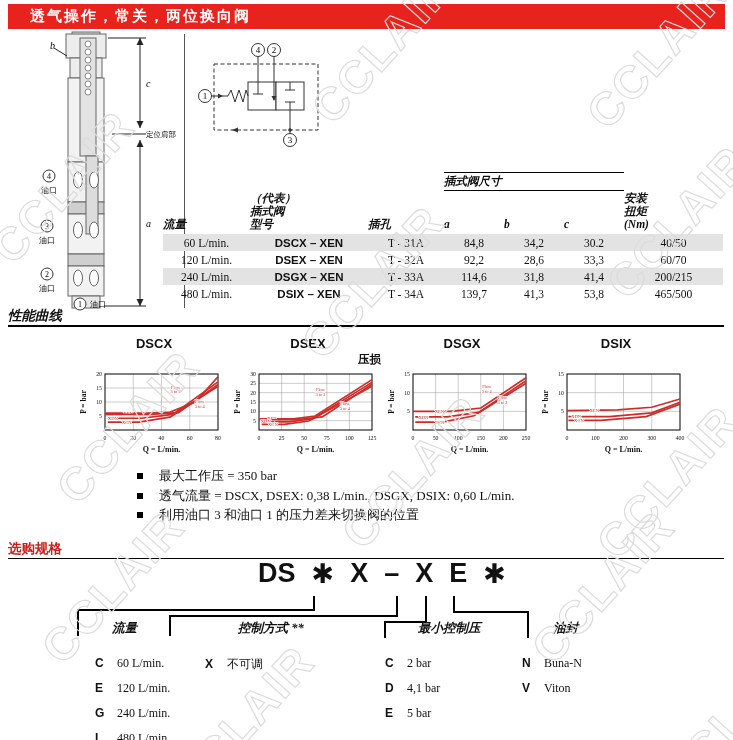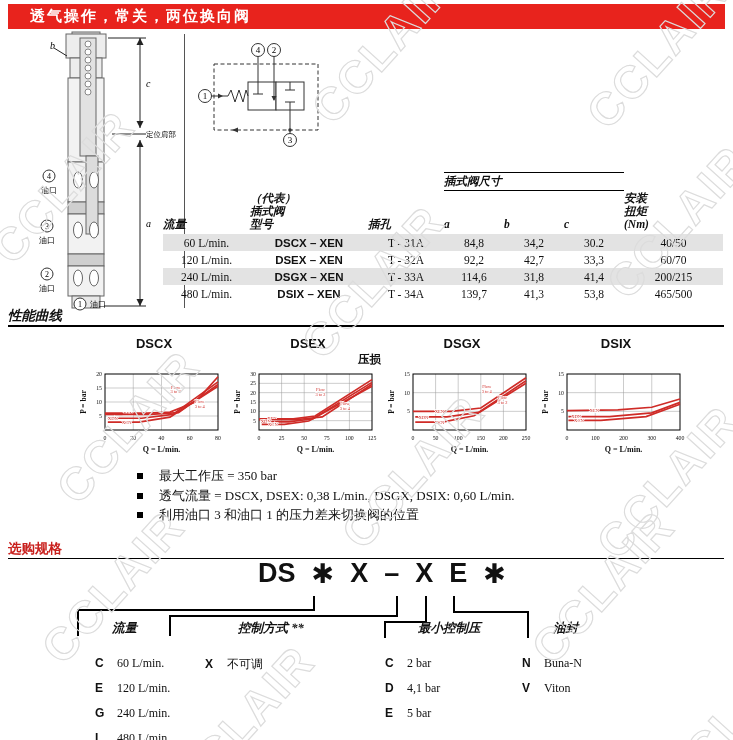--- a/index.html
+++ b/index.html
@@ -212,21 +212,21 @@
           <td>84,8</td>
           <td>34,2</td>
           <td>30.2</td>
           <td>40/50</td>
         </tr>
         <tr>
           <td>120 L/min.</td>
           <td class="model">DSEX – XEN</td>
           <td>T - 32A</td>
           <td>92,2</td>
-          <td>42,7</td>
+          <td>28,6</td>
           <td>33,3</td>
           <td>60/70</td>
         </tr>
         <tr class="shaded">
           <td>240 L/min.</td>
           <td class="model">DSGX – XEN</td>
           <td>T - 33A</td>
           <td>114,6</td>
           <td>31,8</td>
           <td>41,4</td>

